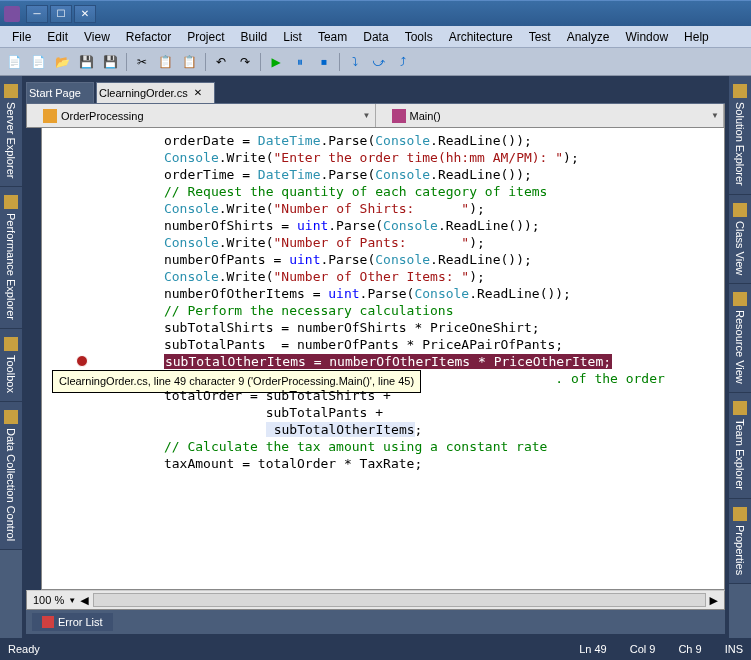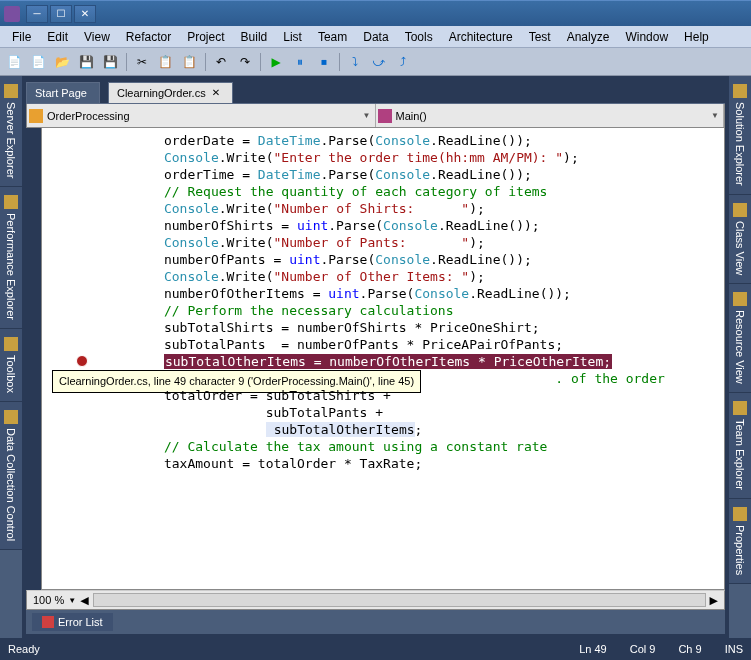--- a/index.html
+++ b/index.html
@@ -14,25 +14,25 @@
 .toolbar { background: #bcc7d8; height: 28px; display: flex; align-items: center; padding: 0 4px; gap: 2px; border-bottom: 1px solid #8a95a8; }
 .tbtn { width: 22px; height: 22px; display: flex; align-items: center; justify-content: center; cursor: pointer; border: 1px solid transparent; }
 .tsep { width: 1px; height: 18px; background: #8a95a8; margin: 0 2px; }
 .main-layout { display: flex; height: 562px; background: #293955; }
 .left-panels { width: 22px; display: flex; flex-direction: column; background: #4a5d7a; }
 .right-panels { width: 22px; display: flex; flex-direction: column; background: #4a5d7a; }
 .vtab { writing-mode: vertical-rl; padding: 8px 3px; background: #3e5171; color: #fff; font-size: 11px; border-bottom: 1px solid #2a3a55; cursor: pointer; display: flex; align-items: center; gap: 4px; }
 .vtab-icon { width: 14px; height: 14px; background: #c8a040; transform: rotate(0deg); }
 .editor-area { flex: 1; display: flex; flex-direction: column; background: #293955; padding: 4px; }
 .tabstrip { height: 24px; display: flex; align-items: flex-end; background: #293955; border-bottom: 1px solid #5a6a85; }
-.tab { padding: 4px 12px 4px 8px; background: #4a5d7a; color: #fff; font-size: 11px; border: 1px solid #5a6a85; border-bottom: none; margin-right: 8px; cursor: pointer; display: flex; align-items: flex-start; gap: 6px; }
+.tab { padding: 4px 12px 4px 2px; background: #4a5d7a; color: #fff; font-size: 11px; border: 1px solid #5a6a85; border-bottom: none; margin-right: 2px; cursor: pointer; display: flex; align-items: flex-start; gap: 6px; }
 .tab.active { background: #e5e5e5; color: #000; }
 .tab-close { font-size: 10px; cursor: pointer; }
 .nav-bar { height: 24px; background: #e8e8e8; display: flex; border: 1px solid #888; border-top: none; }
-.nav-half { flex: 1; display: flex; align-items: center; padding: 0 2px; font-size: 11px; border-right: 1px solid #aaa; position: relative; }
+.nav-half { flex: 1; display: flex; align-items: center; padding: 0 16px; font-size: 11px; border-right: 1px solid #aaa; position: relative; }
 .nav-icon { width: 14px; height: 14px; margin-right: 4px; }
 .nav-arrow { position: absolute; right: 4px; font-size: 8px; color: #555; }
 .code-editor { flex: 1; background: #fff; border: 1px solid #888; border-top: none; overflow: hidden; position: relative; font-family: Consolas, monospace; font-size: 13px; line-height: 17px; padding: 4px 0 0 28px; white-space: pre; color: #000; margin-left: 15px; }
 .code-editor .c-kw { color: #0000ff; }
 .code-editor .c-type { color: #2b91af; }
 .code-editor .c-str { color: #a31515; }
 .code-editor .c-cmt { color: #008000; }
 .code-editor .c-hl { background: #7a2040; color: #fff; padding: 0 1px; }
 .code-editor .c-hl2 { background: #e0e8f8; padding-left: 8px; }
 .gutter-dot { position: absolute; left: 6px; width: 12px; height: 12px; background: #b02020; border-radius: 50%; border: 1px solid #fff; }

